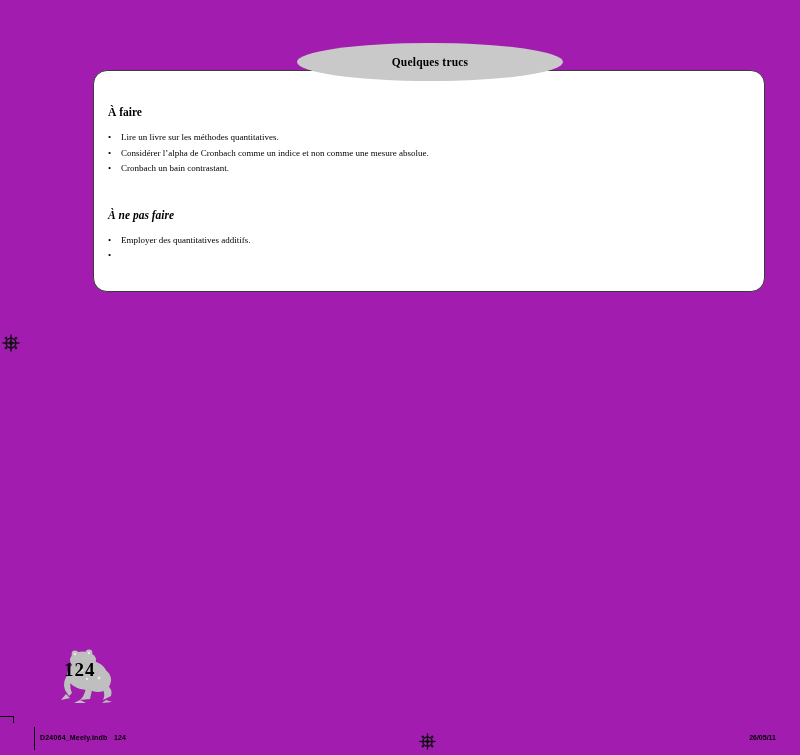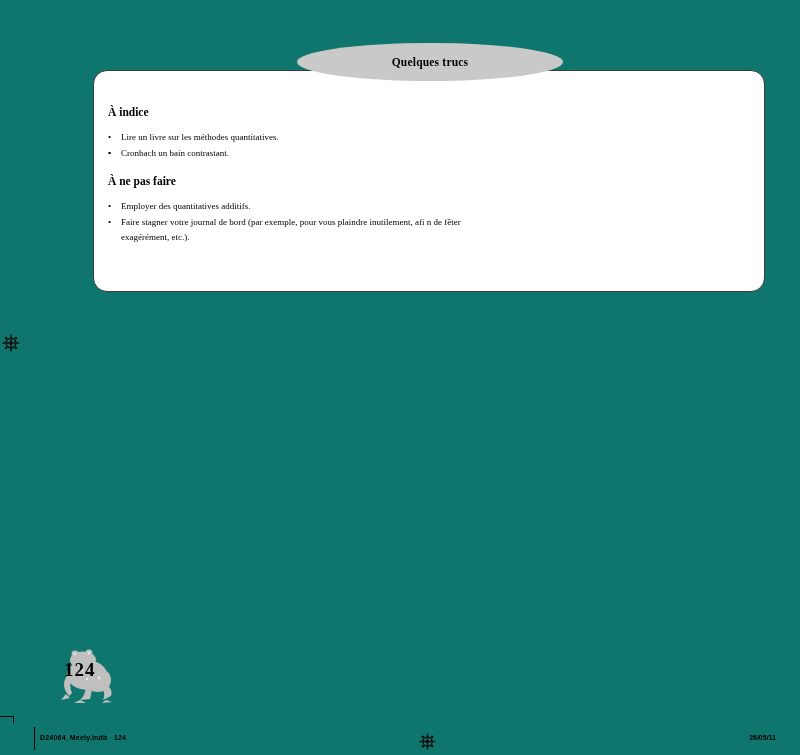--- a/index.html
+++ b/index.html
@@ -1,37 +1,37 @@
 <!DOCTYPE html>
 <html><head>
 <meta charset="utf-8">
 <style>
   * { margin:0; padding:0; box-sizing:border-box; }
   html,body { background:#ffffff; }
   body {
     width:800px; height:755px; position:relative; overflow:hidden;
     font-family:"Liberation Serif", serif; color:#000;
   }
-  .page-canvas { position:absolute; inset:0; width:800px; height:755px; background:#0f766e; }
+  .page-canvas { position:absolute; inset:0; width:800px; height:755px; background:#a21caf; }
 
   
   .trick-box {
     position:absolute; left:93px; top:70px; width:672px; height:222px;
     border:1px solid #3b3b3b; border-radius:14px; background:#fff;
   }
   .badge {
     position:absolute; left:297px; top:43px; width:266px; height:38px;
     border-radius:50%; display:flex; align-items:center; justify-content:center;
     z-index:2;
   }
   .badge-label { font-weight:bold; font-size:11.5px; letter-spacing:0.2px; }
 
   .box-content { position:absolute; left:108px; top:100px; width:610px; z-index:3; }
   .sec-heading { font-size:11.5px; font-weight:bold; margin-top:6px; }
-  .sec-heading.second { margin-top:14px; }
+  .sec-heading.second { margin-top:32px;font-style:italic; }
   ul.tips { list-style:none; margin-top:12px; }
   ul.tips li {
     position:relative; padding-left:13px; font-size:9px; line-height:15.5px;
     max-width:385px;
   }
   ul.tips li .bullet { position:absolute; left:0; top:0; font-size:9px; }
 
   
   .regmark { position:absolute; width:18px; height:18px; }
   .regmark-left   { left:2px;  top:334px; }
@@ -69,31 +69,31 @@
 
 <div class="page-canvas">
 
   <div class="trick-box"></div>
 
   <div class="badge" id="badge" style="background: rgb(201, 201, 201);">
     <span class="badge-label">Quelques trucs</span>
   </div>
 
   <div class="box-content">
-    <div class="sec-heading">À indice</div>
+    <div class="sec-heading">À faire</div>
     <ul class="tips">
         <li><span class="bullet">•</span><span>Lire un livre sur les méthodes quantitatives.</span></li>
-        <li><span class="bullet">•</span></li>
+        <li><span class="bullet">•</span><span>Considérer l’alpha de Cronbach comme un indice et non comme une mesure absolue.</span></li>
         <li><span class="bullet">•</span><span>Cronbach un bain contrastant.</span></li>
       </ul>
 
     <div class="sec-heading second">À ne pas faire</div>
     <ul class="tips">
         <li><span class="bullet">•</span><span>Employer des quantitatives additifs.</span></li>
-        <li><span class="bullet">•</span><span>Faire stagner votre journal de bord (par exemple, pour vous plaindre inutilement, afi n de fêter exagérément, etc.).</span></li>
+        <li><span class="bullet">•</span></li>
       </ul>
   </div>
 
   <svg class="regmark regmark-left" viewBox="0 0 20 20">
     <line x1="10" y1="0.5" x2="10" y2="19.5" stroke="#111" stroke-width="1.6"></line>
     <line x1="0.5" y1="10" x2="19.5" y2="10" stroke="#111" stroke-width="1.6"></line>
     <circle cx="10" cy="10" r="5.4" fill="none" stroke="#111" stroke-width="1.7"></circle>
     <circle cx="10" cy="10" r="2.1" fill="#111"></circle>
     <rect x="3.2" y="3.2" width="2.6" height="2.6" fill="#111" transform="rotate(45 4.5 4.5)"></rect>
     <rect x="14.2" y="3.2" width="2.6" height="2.6" fill="#111" transform="rotate(45 15.5 4.5)"></rect>

